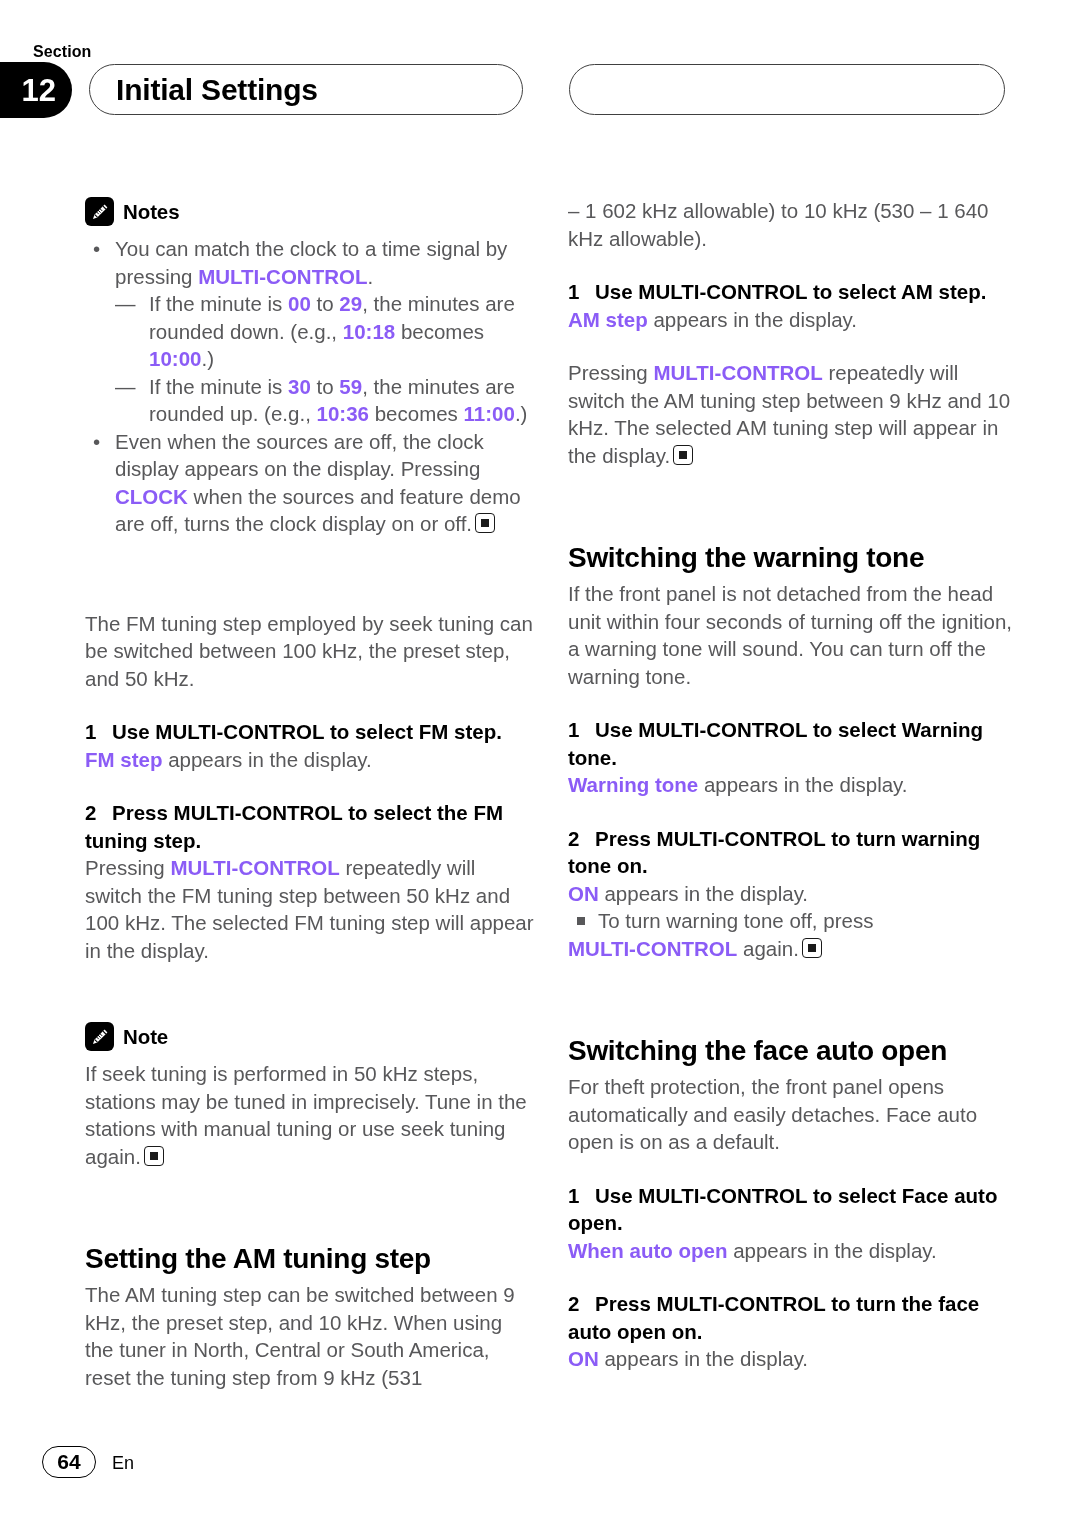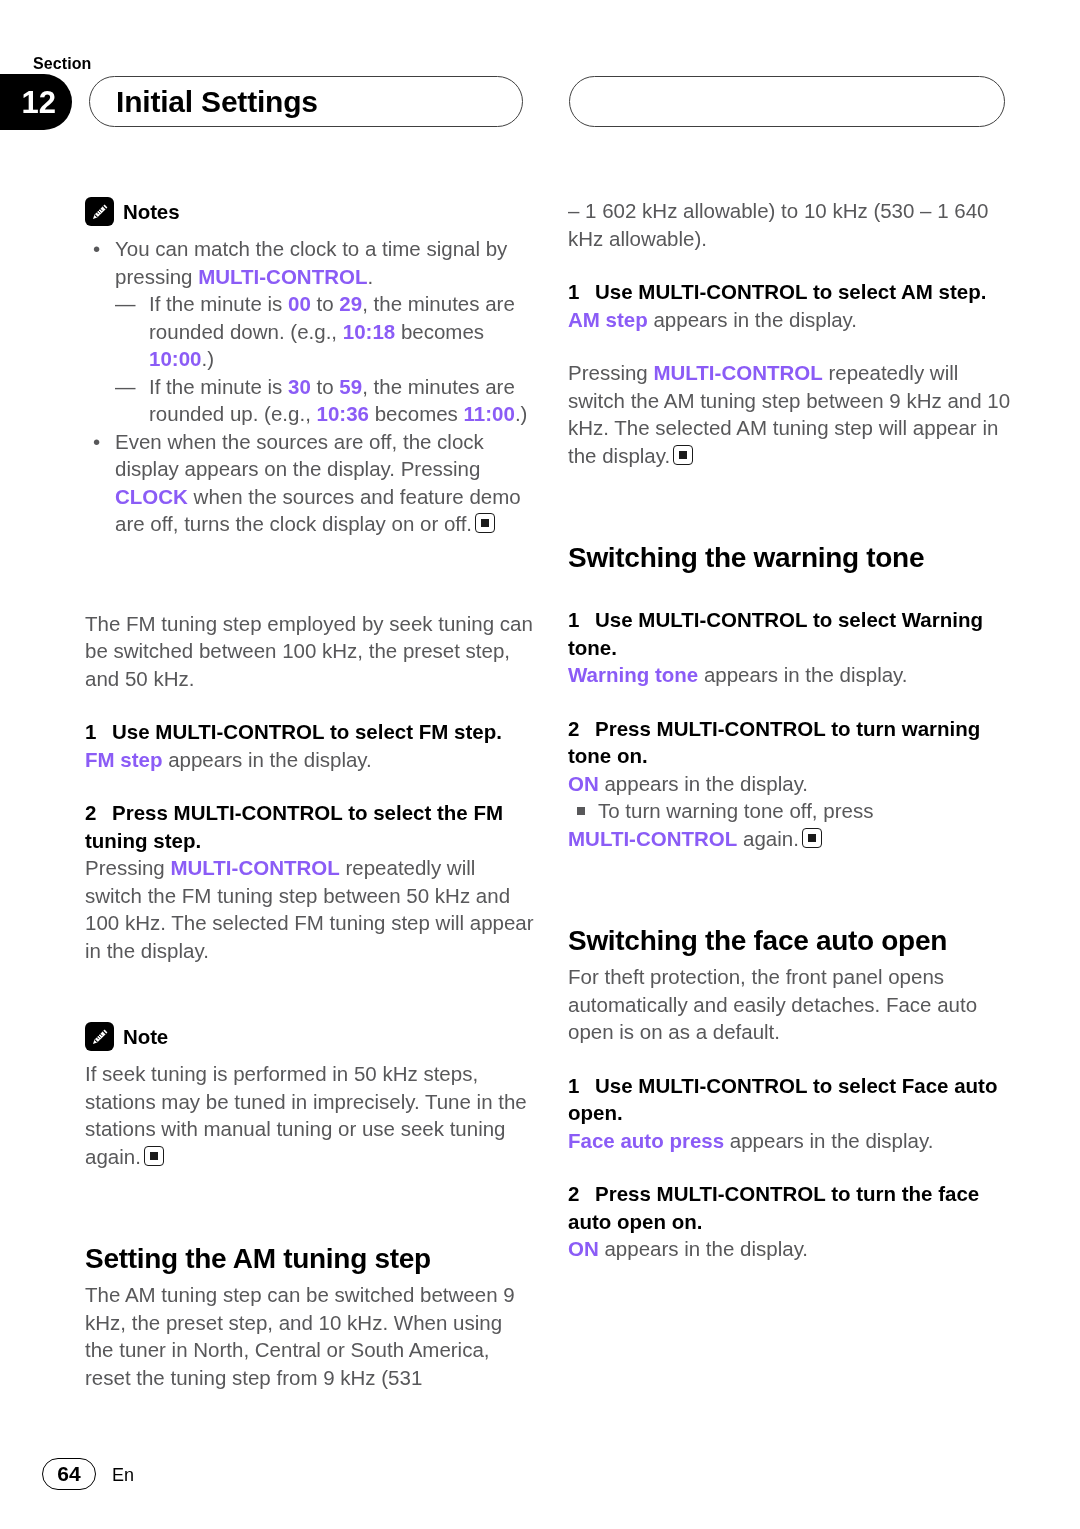--- a/index.html
+++ b/index.html
@@ -14,21 +14,21 @@
     background: #ffffff;
     font-family: "Liberation Sans", sans-serif;
     overflow: hidden;
     color: #58585a;
   }
 
   
   .header {
     position: absolute;
     left: 0;
-    top: 12px;
+    top: 0;
     width: 1080px;
     height: 140px;
   }
   .section-label {
     position: absolute;
     left: 33px;
     top: 43px;
     font-size: 16px;
     font-weight: bold;
     color: #000000;
@@ -229,21 +229,21 @@
     width: 8px;
     height: 8px;
     background: #1a1a1a;
     transform: translate(-50%, -50%);
   }
 
   
   .footer {
     position: absolute;
     left: 0;
-    bottom: 0;
+    bottom: 12px;
     width: 1071px;
     height: 90px;
   }
   .page-num {
     position: absolute;
     left: 42px;
     top: 19px;
     width: 54px;
     height: 32px;
     border: 1.8px solid #000000;
@@ -372,20 +372,21 @@
     <p class="body-text"><b>AM step</b><span> appears in the display.</span></p>
 
     <div class="gap-md"></div>
 
     <p class="body-text"><span>Pressing </span><b>MULTI-CONTROL</b><span> repeatedly will switch the AM tuning step between 9 kHz and 10 kHz. The selected AM tuning step will appear in the display.</span><span class="endmark"></span></p>
 
     <div class="gap-xxl"></div>
 
     <div>
       <h2 class="heading">Switching the warning tone</h2>
+      <p class="body-text">If the front panel is not detached from the head unit within four seconds of turning off the ignition, a warning tone will sound. You can turn off the warning tone.</p>
 
       <div class="gap-md"></div>
 
       <p class="step"><span class="num">1</span><span>Use MULTI-CONTROL to select Warning tone.</span></p>
       <p class="body-text"><b>Warning tone</b><span> appears in the display.</span></p>
 
       <div class="gap-md"></div>
 
       <p class="step"><span class="num">2</span><span>Press MULTI-CONTROL to turn warning tone on.</span></p>
       <p class="body-text"><b>ON</b><span> appears in the display.</span></p>
@@ -398,21 +399,21 @@
 
     <div class="gap-xxl"></div>
 
     <div>
       <h2 class="heading">Switching the face auto open</h2>
       <p class="body-text">For theft protection, the front panel opens automatically and easily detaches. Face auto open is on as a default.</p>
 
       <div class="gap-md"></div>
 
       <p class="step"><span class="num">1</span><span>Use MULTI-CONTROL to select Face auto open.</span></p>
-      <p class="body-text"><b>Face auto press</b><span> appears in the display.</span></p>
+      <p class="body-text"><b>When auto open</b><span> appears in the display.</span></p>
 
       <div class="gap-md"></div>
 
       <p class="step"><span class="num">2</span><span>Press MULTI-CONTROL to turn the face auto open on.</span></p>
       <p class="body-text"><b>ON</b><span> appears in the display.</span></p>
     </div>
 
   </div>
 
   <div class="footer">

